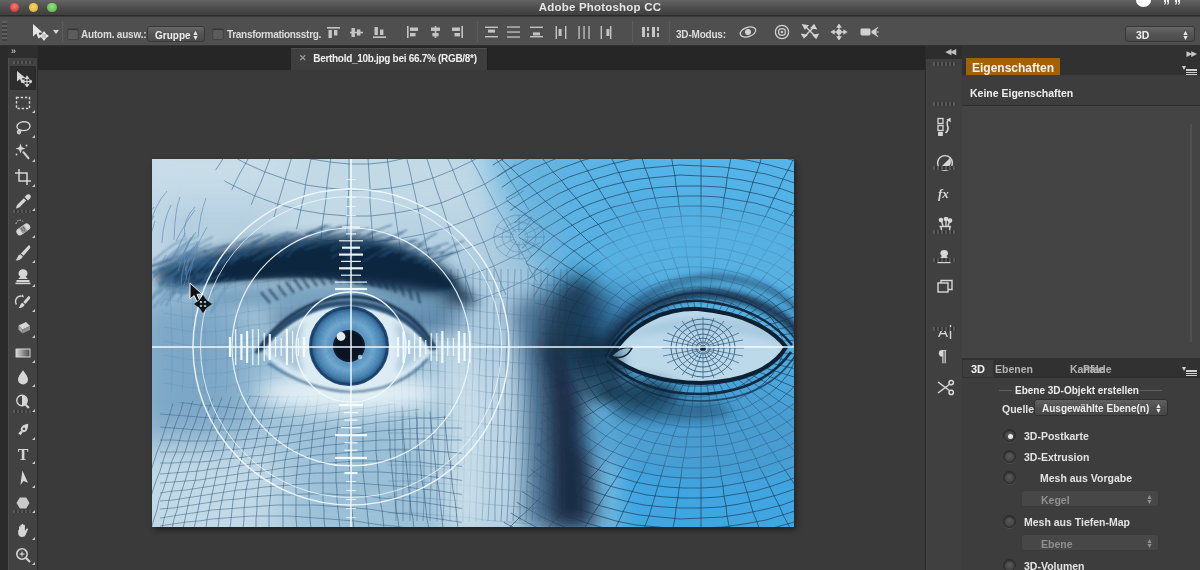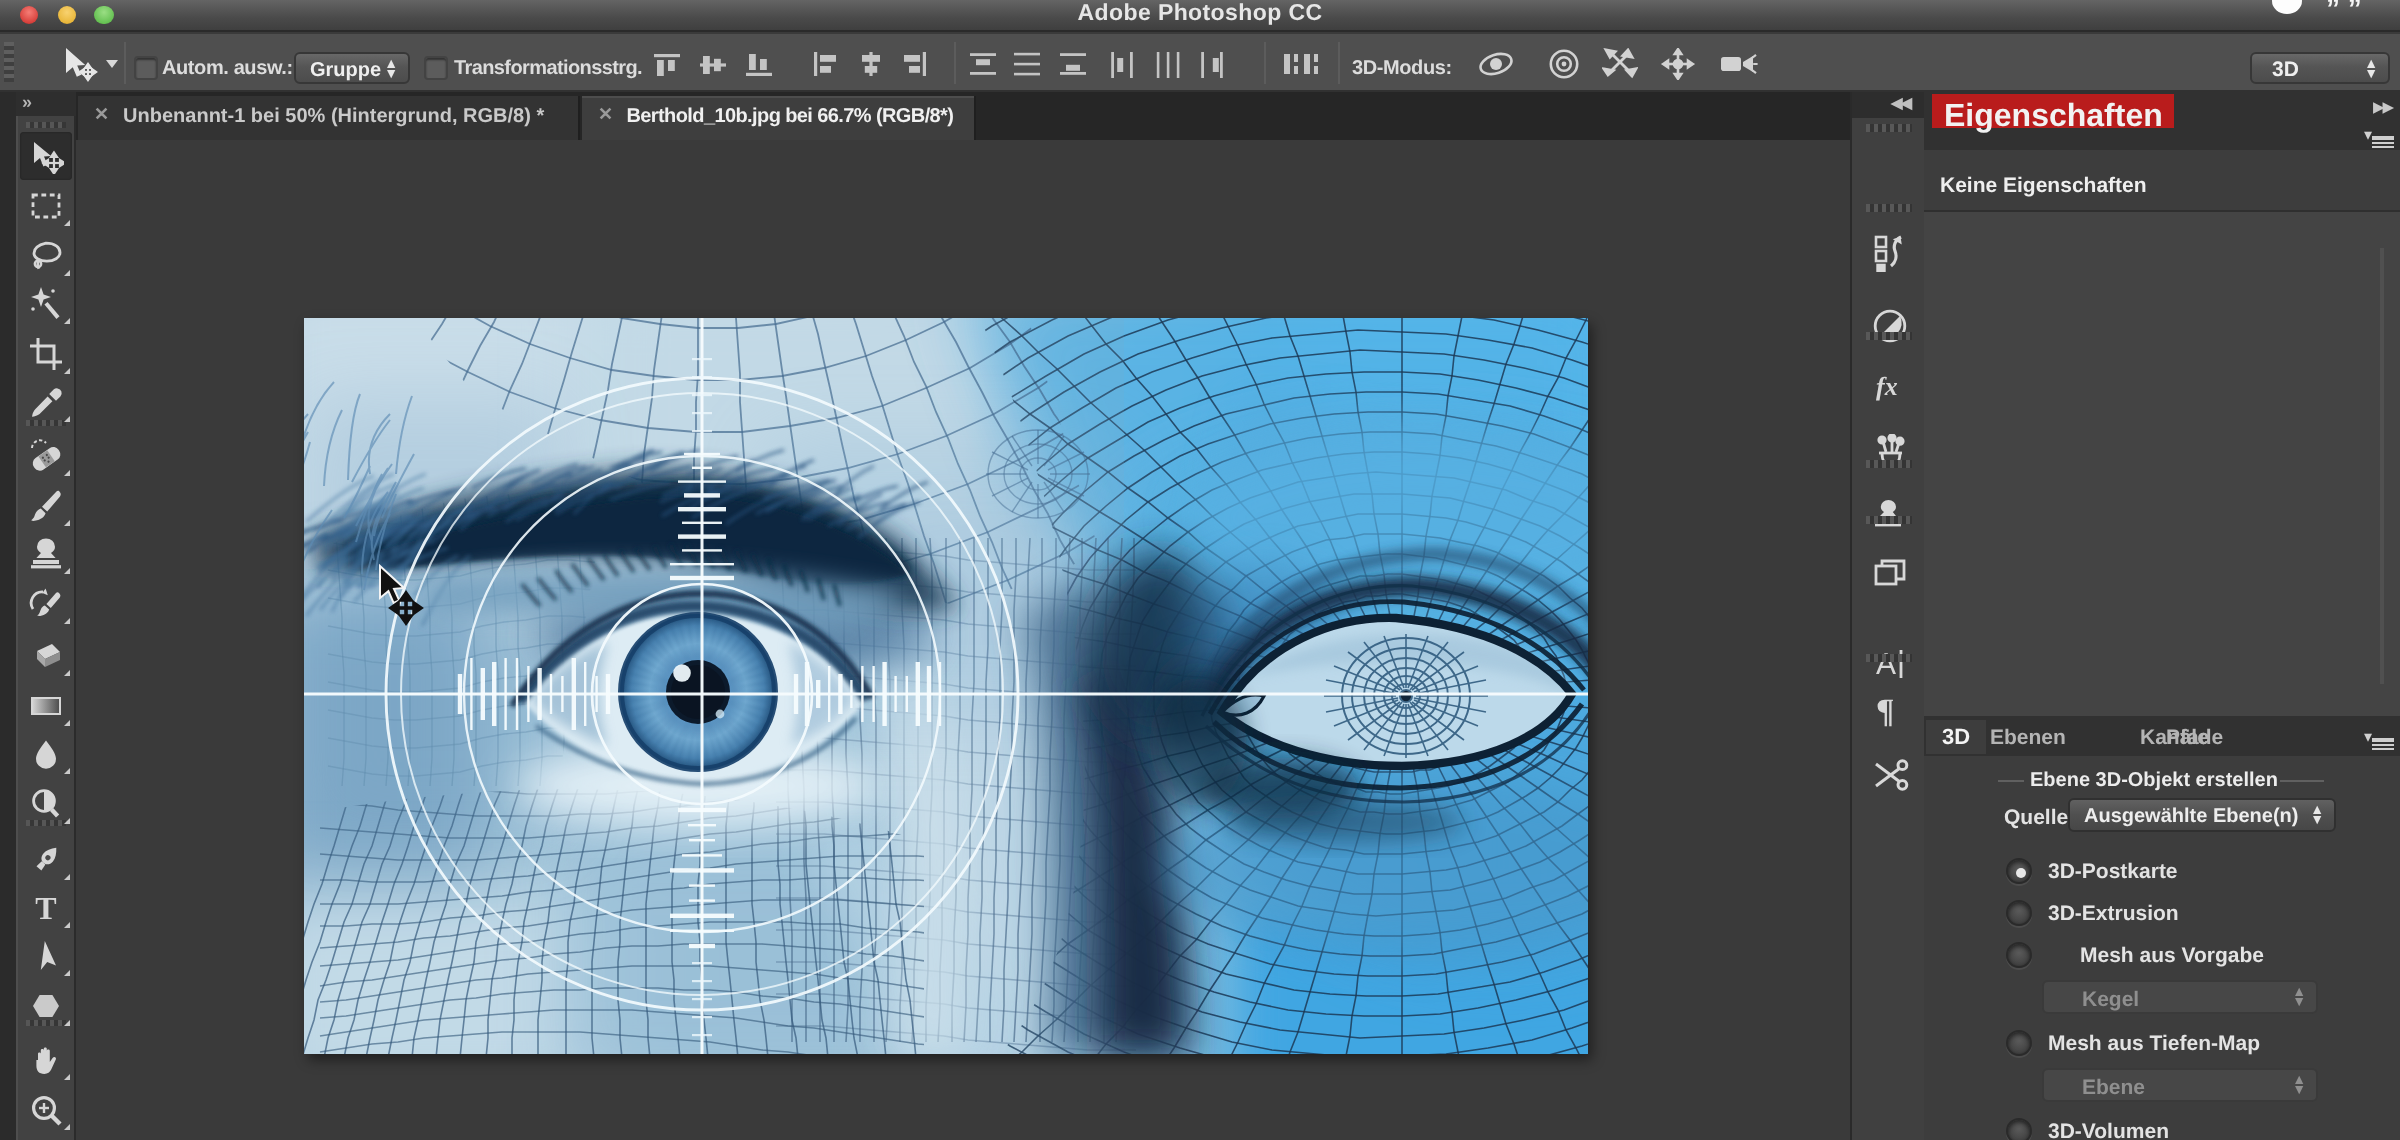--- a/index.html
+++ b/index.html
@@ -269,21 +269,20 @@
             <rect x="1.5" y="4.5" width="10" height="7" rx="1.4" fill="#d2d2d2"></rect>
             <path d="M12.5,7 L17.5,4 L17.5,12 L12.5,9 Z" fill="#d2d2d2"></path>
             <path d="M17,5 L19,3.4 M17.6,8 L19.8,8 M17,11 L19,12.6" stroke="#d2d2d2" stroke-width="1.1" fill="none"></path>
           </svg></div>
       </div>
     <div class="dropdown abs" style="left:1125px; top:9px; width:70px; padding:2px 0 0 10px;">3D
       <span class="dd-arrows">▲<br>▼</span></div>
   </div>
 
   <div id="tabbar" class="abs">
-    <div id="tab1" class="dtab abs"><span class="x">✕</span>Unbenannt-1 bei 50% (Hintergrund, RGB/8) *</div>
     <div id="tab2" class="dtab abs"><span class="x">✕</span>Berthold_10b.jpg bei 66.7% (RGB/8*)</div>
   </div>
 
   <div id="toolcol" class="abs">
     <div id="toolhead" class="abs">»</div>
     <div id="toolbody" class="abs">
       <div class="tgrip abs" style="top:3px;"></div>
       <div id="tools">
           <div class="tgrip abs" style="top:152px;"></div>
 <div class="tgrip abs" style="top:352px;"></div>
@@ -1006,21 +1005,21 @@
               <circle cx="16.2" cy="13.4" r="2.2"></circle>
               <circle cx="16.2" cy="3.6" r="2.2"></circle>
             </g>
           </svg></div>
       </div>
   </div>
 
   <div id="rpanel" class="abs">
     <div class="phead-strip abs" style="top:0; height:29px;">
       <div class="abs" style="right:4px; top:3px; color:#c8c8c8; font-size:7.5px; letter-spacing:-1px;">▶▶</div>
-      <div class="ptab" style="left:4px; top:1px; background:#b91c1c; color:#f2f2f2; font-size:16px; padding:3px 6px 0 6px;">Eigenschaften</div>
+      <div class="ptab" style="left:4px; top:12px; background:#a16207; color:#f2f2f2; font-size:12px; padding:3px 6px 0 6px;">Eigenschaften</div>
       <div class="pmenu" style="top:16px;"><span style="font-size:8px;">▾</span><span class="bars" style="width:11px;"><span style="display:block;height:1px;background:#cfcfcf;margin:1px 0;"></span><span style="display:block;height:1px;background:#cfcfcf;margin:1px 0;"></span><span style="display:block;height:1px;background:#cfcfcf;margin:1px 0;"></span><span style="display:block;height:1px;background:#cfcfcf;margin:1px 0;"></span></span></div>
     </div>
     <div class="abs" style="left:8px; top:41px; color:#efefef; font-size:10.5px; font-weight:bold;">Keine Eigenschaften</div>
     <div class="abs" style="left:0; top:59px; width:238px; height:1px; background:#2f2f2f;"></div>
     <div class="abs" id="props-body" style="top:60px; height:252px; background:#444444;"></div>
     <div class="abs" id="props-scroll"></div>
 
     <div id="panel3d" class="abs">
       <div class="phead-strip abs" style="top:0; height:20px;">
         <div class="ptab" style="left:1px; top:2px; background:#3d3d3d; color:#f4f4f4;">3D</div>

